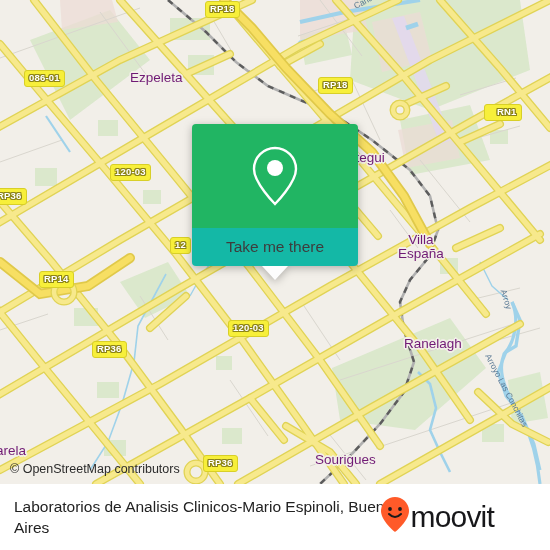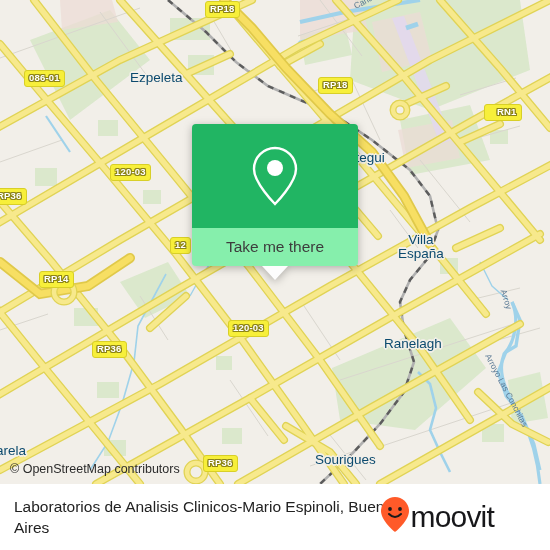--- a/index.html
+++ b/index.html
@@ -41,21 +41,21 @@
     text-shadow:
       -1px 0 #8c8418, 1px 0 #8c8418, 0 -1px #8c8418, 0 1px #8c8418,
       -1px -1px #8c8418, 1px -1px #8c8418, -1px 1px #8c8418, 1px 1px #8c8418;
     white-space: nowrap;
     z-index: 6;
   }
 
   
   .place {
     position: absolute;
-    color: #0c4a6e;
+    color: #701a75;
     font-size: 13.5px;
     line-height: 15px;
     white-space: nowrap;
     text-shadow:
       -1.6px 0 #f2efe9, 1.6px 0 #f2efe9, 0 -1.6px #f2efe9, 0 1.6px #f2efe9,
       -1.2px -1.2px #f2efe9, 1.2px -1.2px #f2efe9, -1.2px 1.2px #f2efe9, 1.2px 1.2px #f2efe9;
     z-index: 5;
     text-align: center;
   }
   .place.two-line { line-height: 14px; }
@@ -91,21 +91,21 @@
     height: 104px;
     background: #21b563;
     border-radius: 4px 4px 0 0;
     display: flex;
     align-items: center;
     justify-content: center;
   }
   .popup-head svg { display: block; }
   .popup-foot {
     height: 38px;
-    background: #86efac;
+    background: #14b8a6;
     border-radius: 0 0 4px 4px;
     display: flex;
     align-items: center;
     justify-content: center;
     color: #3d3d3d;
     font-size: 15.5px;
   }
   .popup-tail {
     position: absolute;
     left: 50%;
@@ -348,21 +348,21 @@
         <div class="place" style="left: 130px; top: 70px;">
           <div>Ezpeleta</div>
         </div>
         <div class="place" style="left: 348px; top: 150px;">
           <div>ntegui</div>
         </div>
         <div class="place two-line" style="left: 398px; top: 233px;">
           <div>Villa</div>
           <div>España</div>
         </div>
-        <div class="place" style="left: 384px; top: 336px;">
+        <div class="place" style="left: 404px; top: 336px;">
           <div>Ranelagh</div>
         </div>
         <div class="place" style="left: -4px; top: 443px;">
           <div>arela</div>
         </div>
         <div class="place" style="left: 315px; top: 452px;">
           <div>Sourigues</div>
         </div>
       </div>
 

